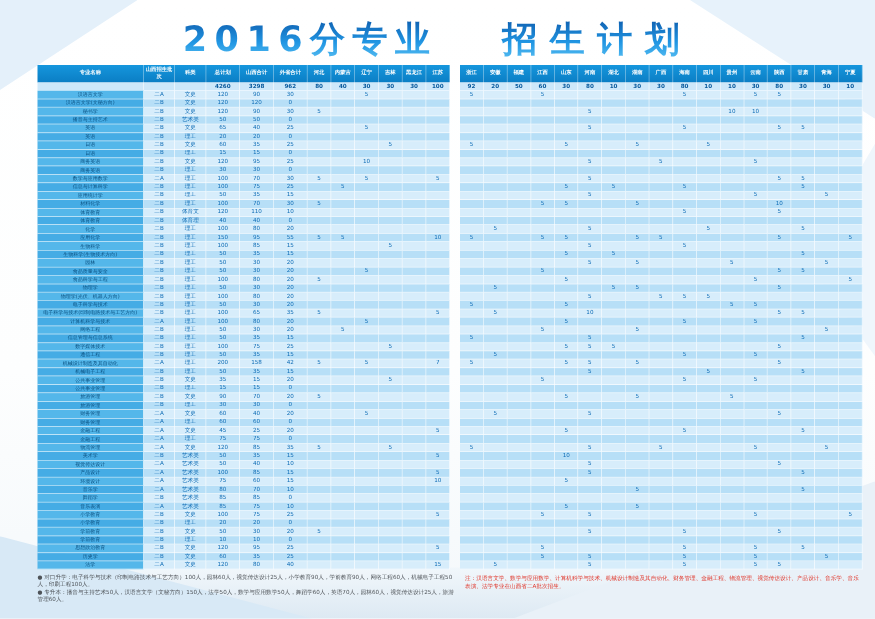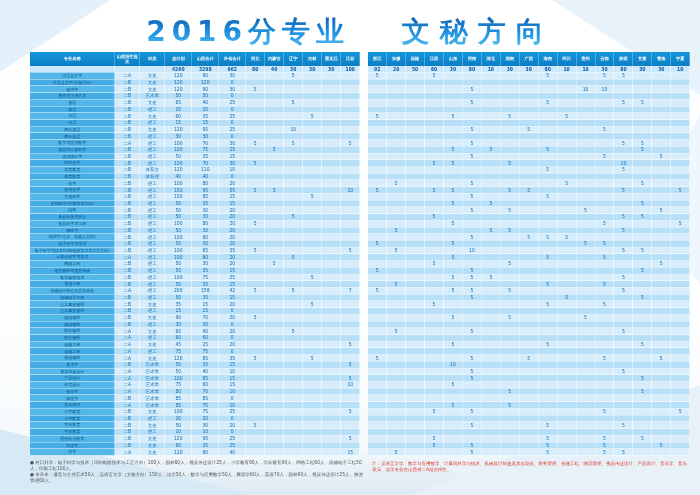--- a/index.html
+++ b/index.html
@@ -54,21 +54,21 @@
 <div id="stage">
   <div class="deco deco1"></div>
   <div class="deco deco2"></div>
   <div class="deco deco3"></div>
   <div class="deco deco4"></div>
   <div class="deco deco5"></div>
   <div class="deco deco6"></div>
 
   <div id="title">
     <span class="t1">2016分专业</span>
-    <span class="t2">文秘方向</span>
+    <span class="t2">招生计划</span>
   </div>
 
   <div id="table-wrap">
     <div id="table-scale">
       <div id="table-left">
           <div class="trow hdr">
             <div class="cell c-name">专业名称</div>
             <div class="cell c-sm">山西招生批次</div>
             <div class="cell c-sm">科类</div>
             <div class="cell c-tot">总计划</div>

